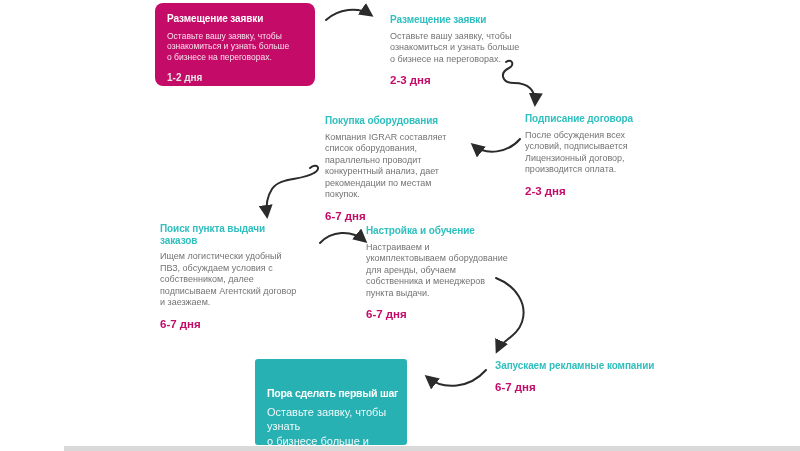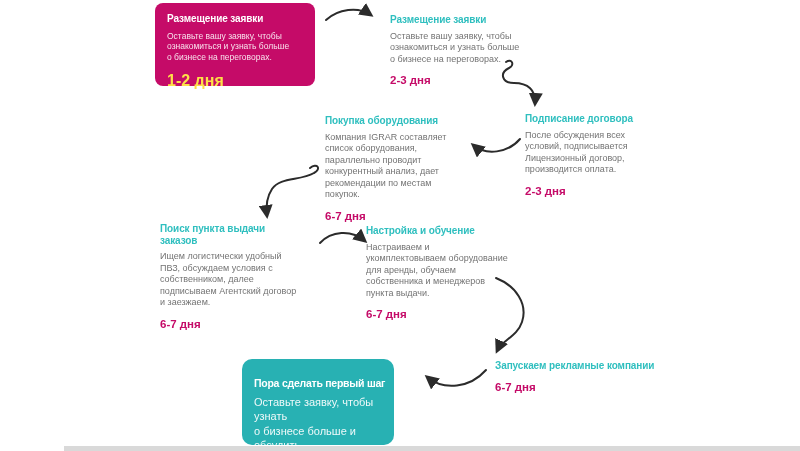--- a/index.html
+++ b/index.html
@@ -26,26 +26,26 @@
   .s6{left:366px;top:225px;width:165px}
   .s7{left:495px;top:360px;width:200px}
   .s7 .step-title{white-space:nowrap}
 
   
   .card{
     background:#c50b68;border-radius:8px;padding:10px 12px;box-sizing:border-box;
   }
   .card .step-title{color:#ffffff}
   .card .step-body{color:rgba(255,255,255,.88);font-size:8.5px;margin-top:6px}
-  .card .step-duration{color:#fde047;font-size:16px}
+  .card .step-duration{color:#e5e5e5;font-size:10px}
 
   
   .cta{
-    position:absolute;left:242px;top:359px;width:152px;height:86px;
-    background:#28b1b3;border-radius:10px;padding:18px 12px;box-sizing:border-box;
+    position:absolute;left:255px;top:359px;width:152px;height:86px;
+    background:#28b1b3;border-radius:3px;padding:28px 12px;box-sizing:border-box;
   }
   .cta-title{
     color:#ffffff;font-weight:bold;font-size:10.5px;letter-spacing:-0.25px;white-space:nowrap;
   }
   .cta-body{
     color:rgba(255,255,255,.92);font-size:11px;line-height:1.3;margin-top:6px;white-space:pre-line;
   }
   .cta-button{
     display:block;background:#a16207;color:#ffffff;border:none;border-radius:9px;
     font-family:inherit;font-size:8px;font-weight:bold;padding:5px 14px;margin-top:7px;cursor:pointer;

